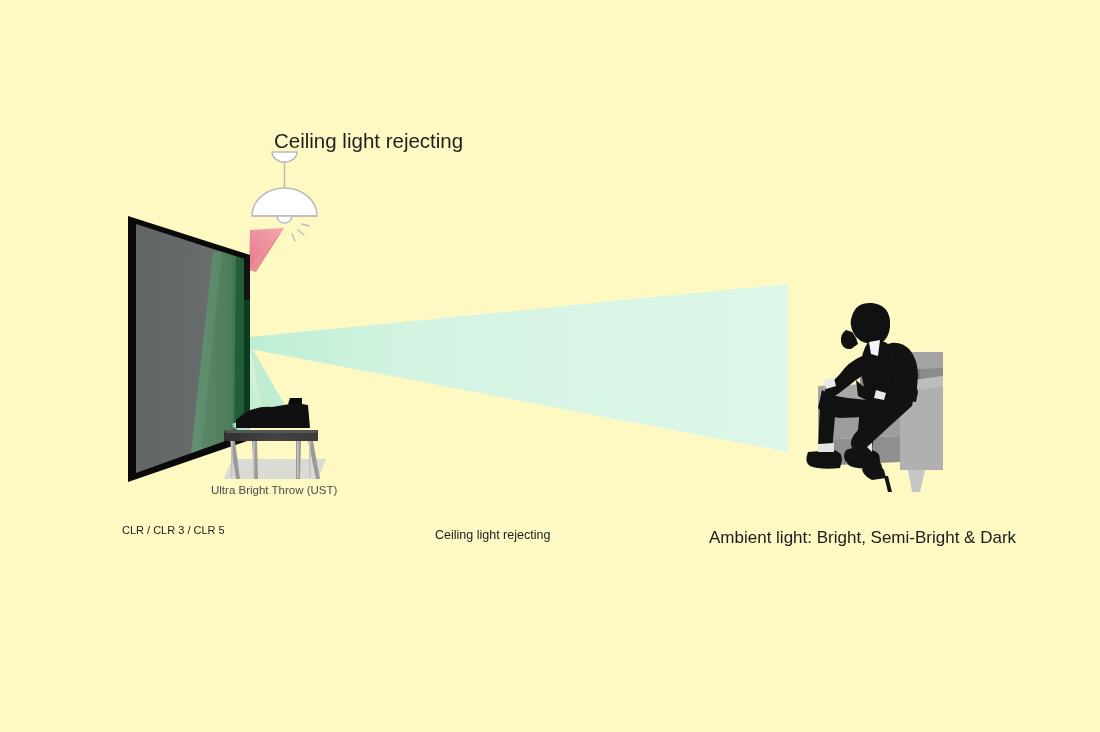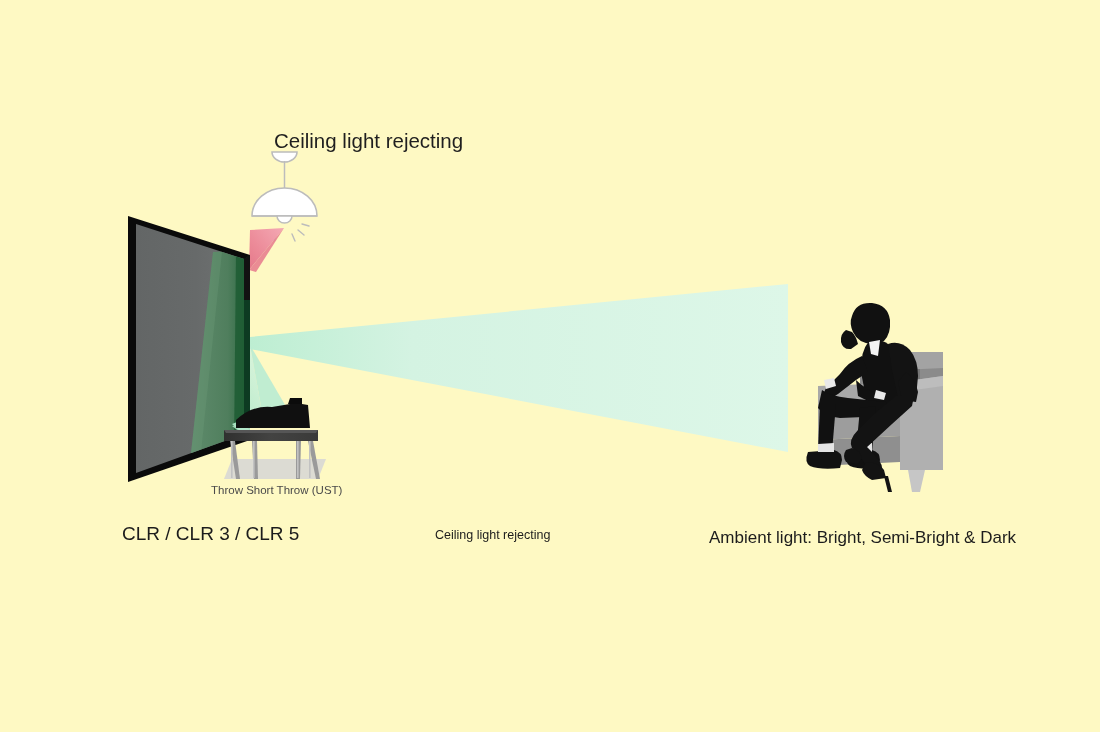--- a/index.html
+++ b/index.html
@@ -41,21 +41,21 @@
   }
   #label-ust {
     left: 211px;
     top: 484px;
     font-size: 11.5px;
     color: #4a4a4a;
   }
   #label-clr {
     left: 122px;
     top: 524px;
-    font-size: 19px;
+    font-size: 11px;
   }
   #label-clr-center {
     left: 435px;
     top: 529px;
     font-size: 12.5px;
   }
   #label-ambient {
     left: 709px;
     top: 529px;
     font-size: 17px;
@@ -255,21 +255,21 @@
                  Q 864,476 862,470 Z"></path>
         <path d="M 884,476 L 888,476 L 892,492 L 888,492 Z"></path>
 
         <path d="M 852,448 Q 860,450 862,458 L 858,464 L 846,462 Q 842,456 846,450 Z"></path>
       </g>
     </g>
   </svg>
 
   <div class="label" id="title-ceiling-light">Ceiling light rejecting</div>
 
-  <div class="label" id="label-ust">Throw Short Throw (UST)</div>
+  <div class="label" id="label-ust">Ultra Bright Throw (UST)</div>
 
   <div class="label" id="label-clr">CLR / CLR 3 / CLR 5</div>
 
   <div class="label" id="label-clr-center">Ceiling light rejecting</div>
 
   <div class="label" id="label-ambient">Ambient light: Bright, Semi-Bright &amp; Dark</div>
 
 </div>
 
 </body></html>

